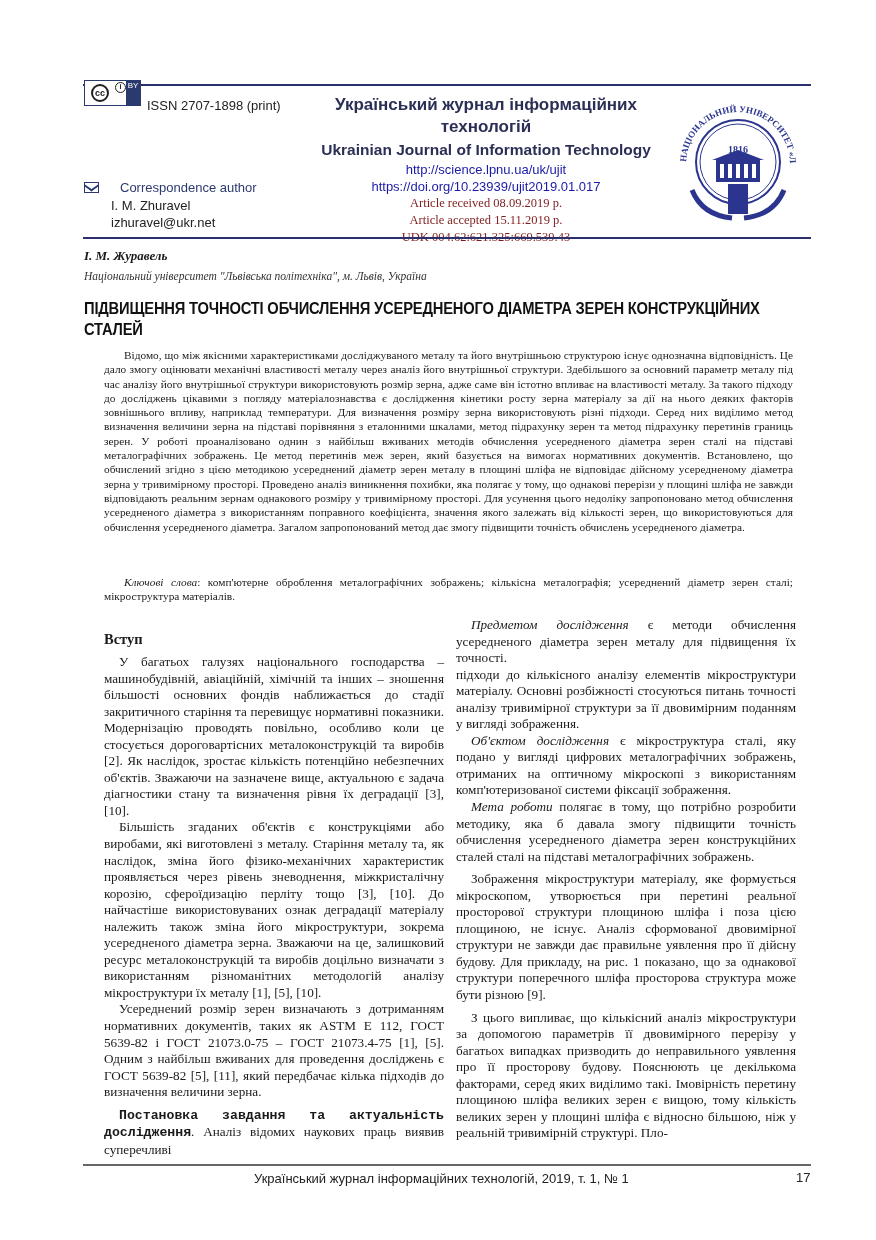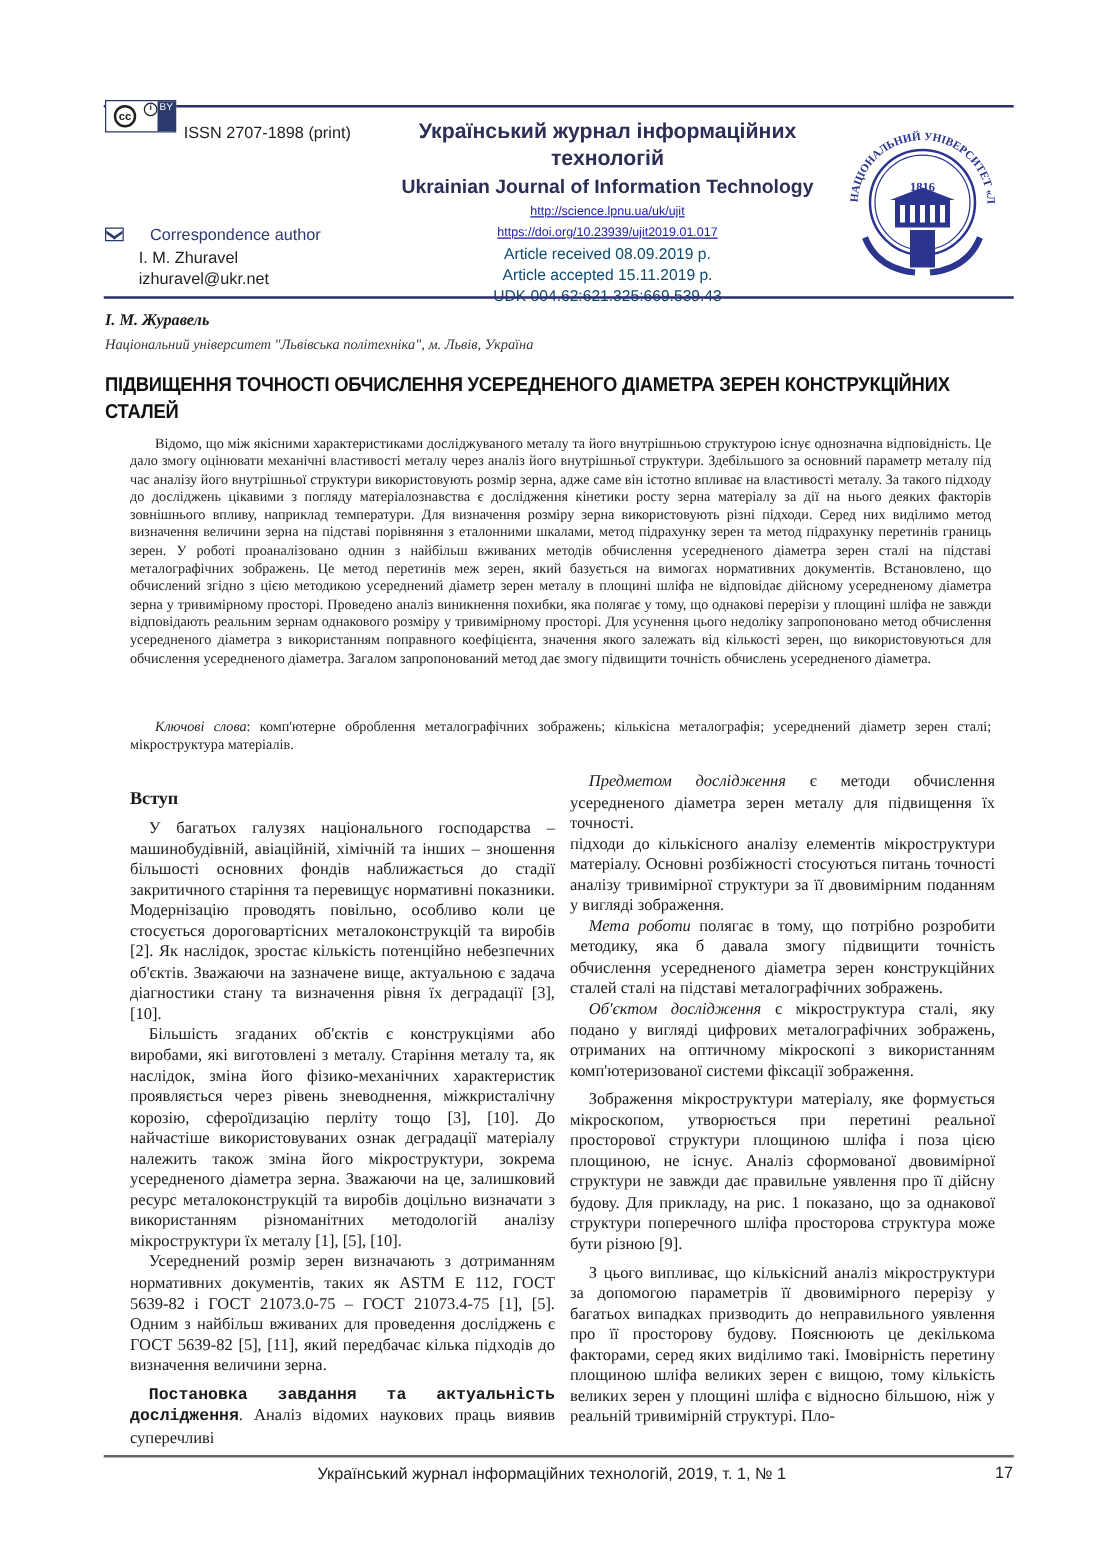--- a/index.html
+++ b/index.html
@@ -27,22 +27,22 @@
   .corr .env:before, .corr .env:after { content: ""; position: absolute; top: -5px; width: 12px; height: 1.5px; background: #2b3a6e; }
   .corr .env:before { left: -2px; transform: rotate(35deg); transform-origin: left top; top: 0; }
   .corr .env:after { right: -2px; transform: rotate(-35deg); transform-origin: right top; top: 0; }
   .corr-name { position: absolute; left: 111px; top: 198px; font: 13px "Liberation Sans", sans-serif; color: #222; }
   .corr-email { position: absolute; left: 111px; top: 215px; font: 13px "Liberation Sans", sans-serif; color: #222; }
 
   
   .hcenter { position: absolute; left: 296px; top: 94px; width: 380px; text-align: center; font-family: "Liberation Sans", sans-serif; }
   .j-ua { font-size: 17px; font-weight: bold; color: #2b2f55; line-height: 22px; }
   .j-en { font-size: 15.5px; font-weight: bold; color: #2b2f55; line-height: 22px; margin-top: 1px; }
-  .hlink { font-size: 10px; color: #1a1aa8; text-decoration: underline; line-height: 17px; }
-  .hmeta { font-size: 12.5px; color: #0c4a6e; line-height: 17px; }
+  .hlink { font-size: 13px; color: #1a1aa8; line-height: 17px; }
+  .hmeta { font-size: 12.5px; color: #7f1d1d; line-height: 17px; font-family: Liberation Serif, serif; }
 
   
   .seal { position: absolute; left: 672px; top: 90px; width: 132px; height: 140px; }
 
   
   .author { position: absolute; left: 84px; top: 248px; font: italic bold 13px "Liberation Serif", serif; }
   .affil { position: absolute; left: 84px; top: 270px; font: italic 11.5px "Liberation Serif", serif; color: #333; }
 
   .title { position: absolute; left: 84px; top: 298px; width: 700px; font: bold 16px "Liberation Sans", sans-serif;
            line-height: 21px; letter-spacing: -0.2px; color: #111; transform: scaleX(0.92); transform-origin: left top; width: 760px; }
@@ -137,21 +137,21 @@
   <h2>Вступ</h2>
   <p>У багатьох галузях національного господарства – машинобудівній, авіаційній, хімічній та інших – зношення більшості основних фондів наближається до стадії закритичного старіння та перевищує нормативні показники. Модернізацію проводять повільно, особливо коли це стосується дороговартісних металоконструкцій та виробів [2]. Як наслідок, зростає кількість потенційно небезпечних об'єктів. Зважаючи на зазначене вище, актуальною є задача діагностики стану та визначення рівня їх деградації [3], [10].</p>
   <p>Більшість згаданих об'єктів є конструкціями або виробами, які виготовлені з металу. Старіння металу та, як наслідок, зміна його фізико-механічних характеристик проявляється через рівень зневоднення, міжкристалічну корозію, сфероїдизацію перліту тощо [3], [10]. До найчастіше використовуваних ознак деградації матеріалу належить також зміна його мікроструктури, зокрема усередненого діаметра зерна. Зважаючи на це, залишковий ресурс металоконструкцій та виробів доцільно визначати з використанням різноманітних методологій аналізу мікроструктури їх металу [1], [5], [10].</p>
   <p>Усереднений розмір зерен визначають з дотриманням нормативних документів, таких як ASTM E 112, ГОСТ 5639-82 і ГОСТ 21073.0-75 – ГОСТ 21073.4-75 [1], [5]. Одним з найбільш вживаних для проведення досліджень є ГОСТ 5639-82 [5], [11], який передбачає кілька підходів до визначення величини зерна.</p>
   <p class="gap"><b>Постановка завдання та актуальність дослідження</b><span>. Аналіз відомих наукових праць виявив суперечливі</span></p>
 </div>
 
 <div class="col col-right">
   <p><em>Предметом дослідження</em><span> є методи обчислення усередненого діаметра зерен металу для підвищення їх точності.</span></p>
   <p style="text-indent:0">підходи до кількісного аналізу елементів мікроструктури матеріалу. Основні розбіжності стосуються питань точності аналізу тривимірної структури за її двовимірним поданням у вигляді зображення.</p>
+  <p><em>Об'єктом дослідження</em><span> є мікроструктура сталі, яку подано у вигляді цифрових металографічних зображень, отриманих на оптичному мікроскопі з використанням комп'ютеризованої системи фіксації зображення.</span></p>
   <p><em>Мета роботи</em><span> полягає в тому, що потрібно розробити методику, яка б давала змогу підвищити точність обчислення усередненого діаметра зерен конструкційних сталей сталі на підставі металографічних зображень.</span></p>
-  <p><em>Об'єктом дослідження</em><span> є мікроструктура сталі, яку подано у вигляді цифрових металографічних зображень, отриманих на оптичному мікроскопі з використанням комп'ютеризованої системи фіксації зображення.</span></p>
   <p class="gap">Зображення мікроструктури матеріалу, яке формується мікроскопом, утворюється при перетині реальної просторової структури площиною шліфа і поза цією площиною, не існує. Аналіз сформованої двовимірної структури не завжди дає правильне уявлення про її дійсну будову. Для прикладу, на рис. 1 показано, що за однакової структури поперечного шліфа просторова структура може бути різною [9].</p>
   <p class="gap">З цього випливає, що кількісний аналіз мікроструктури за допомогою параметрів її двовимірного перерізу у багатьох випадках призводить до неправильного уявлення про її просторову будову. Пояснюють це декількома факторами, серед яких виділимо такі. Імовірність перетину площиною шліфа великих зерен є вищою, тому кількість великих зерен у площині шліфа є відносно більшою, ніж у реальній тривимірній структурі. Пло-</p>
 </div>
 
 <div class="rule-foot"></div>
 <div class="footer">Український журнал інформаційних технологій, 2019, т. 1, № 1</div>
 <div class="pagenum">17</div>
 
 </body></html>

